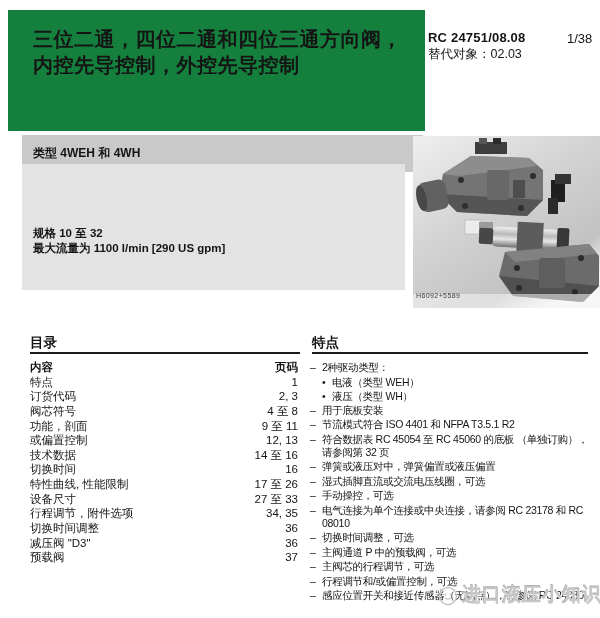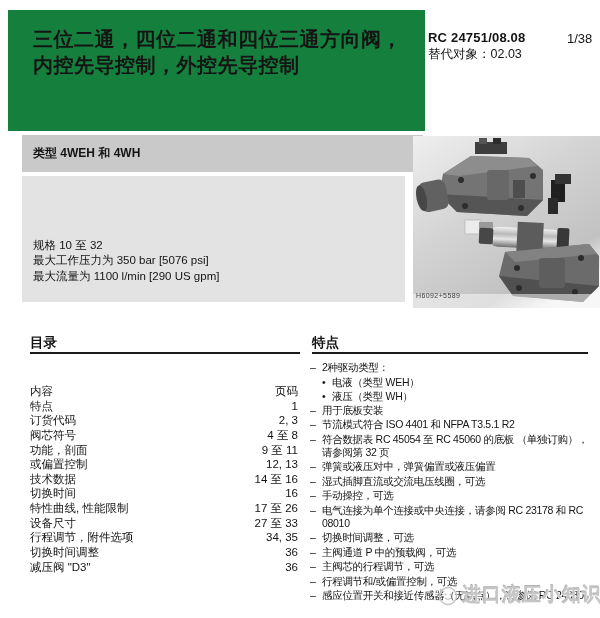--- a/index.html
+++ b/index.html
@@ -10,36 +10,36 @@
   }
   .abs{position:absolute;}
   
   .title-box{left:8px;top:10px;width:417px;height:121px;background:#15803d;}
   .title{padding:16px 0 0 25px;font-size:20px;font-weight:bold;line-height:26px;letter-spacing:0.5px;}
   .doc-code{left:428px;top:30px;font-size:13px;font-weight:bold;letter-spacing:0.2px;}
   .page-indicator{left:567px;top:31px;font-size:13px;text-align:center;}
   .supersedes{left:428px;top:46px;font-size:12.5px;font-weight:normal;}
   .type-band{left:22px;top:135px;width:401px;height:37px;background:#c9c9c9;display:flex;align-items:center;}
   .type-band .txt{margin-left:11px;font-size:12px;font-weight:bold;}
-  .specs-box{left:22px;top:176px;width:383px;height:126px;background:#e3e3e3;}
+  .specs-box{left:22px;top:164px;width:383px;height:126px;background:#e3e3e3;font-weight:bold;}
   .specs{margin:62px 0 0 11px;font-size:11.5px;line-height:15.4px;}
   
   .photo{left:413px;top:136px;width:187px;height:172px;overflow:hidden;}
   .photo svg{display:block;}
   .photo-label{position:absolute;left:3px;bottom:9px;font-size:7px;color:#3f3f3f;letter-spacing:0.4px;}
   
   .sec-heading{font-size:13.5px;font-weight:bold;}
   .toc-heading{left:30px;top:334px;}
   .feat-heading{left:312px;top:334px;}
   .rule{height:1.5px;background:#1a1a1a;}
   .toc-rule{left:30px;top:352px;width:270px;}
   .feat-rule{left:312px;top:352px;width:276px;}
   .toc-table{left:30px;top:360px;width:268px;font-size:11.5px;}
   .toc-head,.toc-row{display:flex;justify-content:space-between;align-items:baseline;height:14.65px;}
-  .toc-head{font-weight:normal;margin-top:24px;}
+  .toc-head{font-weight:bold;}
   .toc-page{text-align:right;white-space:nowrap;}
   .feat-list{left:310px;top:361px;width:280px;font-size:10.5px;letter-spacing:-0.3px;line-height:12.9px;}
   .feat-item{position:relative;padding-left:12px;margin-bottom:1.6px;}
   .feat-item .feat-dash{position:absolute;left:0;top:0;}
   .feat-sub{position:relative;padding-left:22px;margin-bottom:1.2px;}
   .feat-sub .sub-bullet{position:absolute;left:12px;top:0;}
   
   .watermark{left:436px;top:582px;display:flex;align-items:center;gap:4px;}
   .wm-text{font-size:19px;font-weight:bold;color:#c6c6c6;letter-spacing:1px;white-space:nowrap;
            text-shadow:0.6px 0.6px 0 #ffffff,-0.6px -0.6px 0 #b2b2b2;}
@@ -58,21 +58,20 @@
 <div class="abs page-indicator">1/38</div>
 <div class="abs supersedes">替代对象：02.03</div>
 
 <div class="abs type-band">
   <span class="txt">类型 4WEH 和 4WH</span>
 </div>
 
 <div class="abs specs-box">
   <div class="specs">
       <div class="spec-line">规格 10 至 32</div>
-      <div class="spec-line">最大工作压力为 350 bar [5076 psi]</div>
       <div class="spec-line">最大流量为 1100 l/min [290 US gpm]</div>
     </div>
 </div>
 
 <div class="abs photo">
   <svg width="187" height="172" viewBox="0 0 187 172">
     <defs>
       <linearGradient id="bg" x1="0" y1="0" x2="0.7" y2="1">
         <stop offset="0" stop-color="#efefef"></stop>
         <stop offset="0.45" stop-color="#d4d4d4"></stop>
@@ -182,20 +181,24 @@
         <span class="toc-page">34, 35</span>
       </div>
       <div class="toc-row">
         <span class="toc-label">切换时间调整</span>
         <span class="toc-page">36</span>
       </div>
       <div class="toc-row">
         <span class="toc-label">减压阀 "D3"</span>
         <span class="toc-page">36</span>
       </div>
+      <div class="toc-row">
+        <span class="toc-label">预载阀</span>
+        <span class="toc-page">37</span>
+      </div>
     </div>
 </div>
 
 <div class="abs sec-heading feat-heading">特点</div>
 <div class="abs rule feat-rule"></div>
 <div class="abs feat-list">
     <div class="feat-item"><span class="feat-dash">–</span><span class="feat-text">2种驱动类型：</span></div>
     <div class="feat-sub"><span class="sub-bullet">•</span><span class="feat-text">电液（类型 WEH）</span></div>
     <div class="feat-sub"><span class="sub-bullet">•</span><span class="feat-text">液压（类型 WH）</span></div>
     <div class="feat-item"><span class="feat-dash">–</span><span class="feat-text">用于底板安装</span></div>

